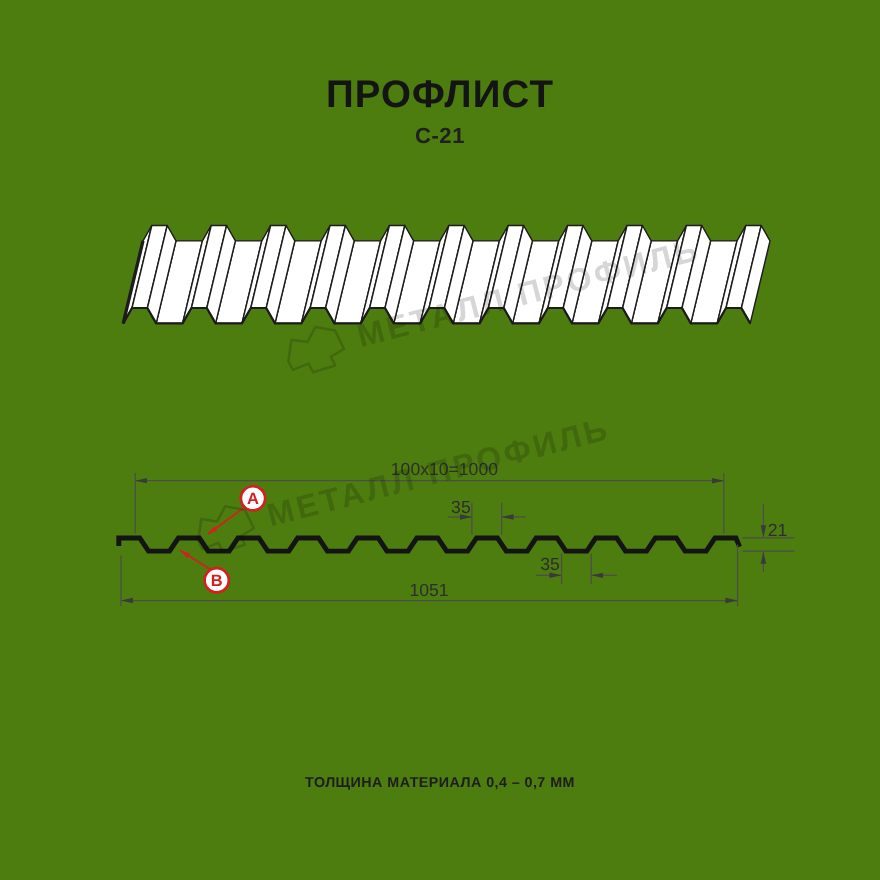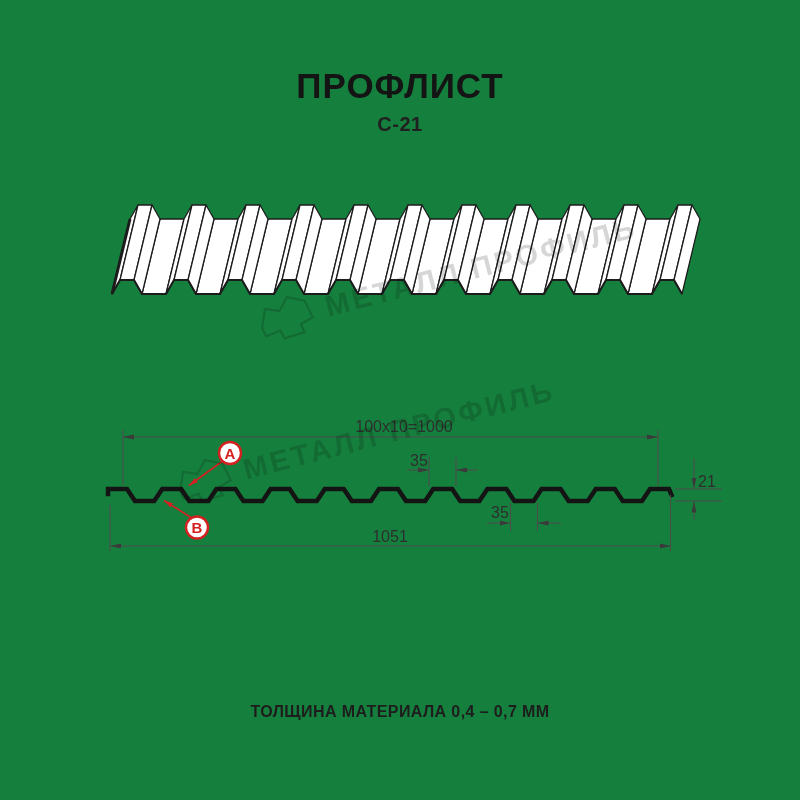--- a/index.html
+++ b/index.html
@@ -1,23 +1,23 @@
 <!DOCTYPE html>
 <html><head>
 <meta charset="utf-8">
 <style>
   html,body{margin:0;padding:0;background:#fff;}
-  .page{position:relative;width:800px;height:800px;background:#15803d;overflow:hidden;
+  .page{position:relative;width:800px;height:800px;background:#4d7c0f;overflow:hidden;
         font-family:"Liberation Sans",sans-serif;color:#111;}
   .title{position:absolute;left:0;right:0;top:66px;text-align:center;
          font-size:35px;font-weight:800;letter-spacing:1px;color:#141414;}
   .subtitle{position:absolute;left:0;right:0;top:113px;text-align:center;
             font-size:20px;font-weight:600;letter-spacing:.5px;color:#202020;}
   .caption{position:absolute;left:0;right:0;top:703px;text-align:center;
-           font-size:16px;font-weight:700;letter-spacing:.4px;color:#1d1d1d;}
+           font-size:13px;font-weight:700;letter-spacing:.4px;color:#1d1d1d;}
   svg.art{position:absolute;left:0;top:0;}
   .watermark{position:absolute;display:flex;align-items:center;gap:10px;
              mix-blend-mode:multiply;color:#d6d6d6;white-space:nowrap;
              transform-origin:0 50%;transform:rotate(-14.5deg);pointer-events:none;}
   .watermark .wm-text{font-size:29px;font-weight:700;letter-spacing:3px;}
   .wm-1{left:256px;top:301px;}
   .wm-2{left:174px;top:464px;}
   .dimtext{font-size:16px;fill:#2e2e2e;font-family:"Liberation Sans",sans-serif;}
   .callout-letter{font-size:15px;font-weight:700;text-anchor:middle;
                   font-family:"Liberation Sans",sans-serif;}

